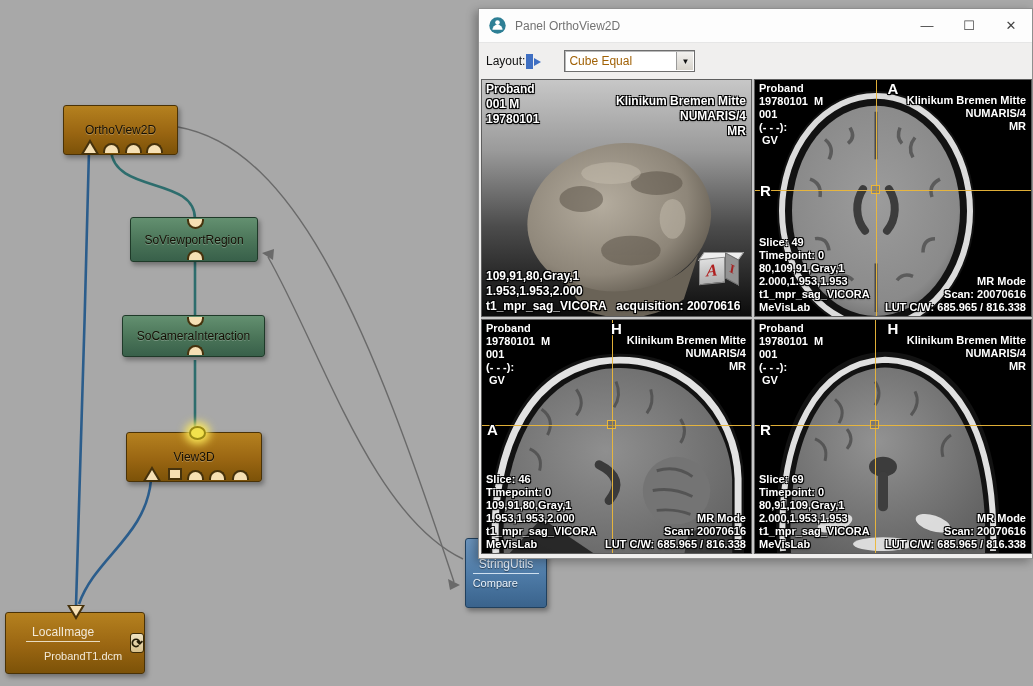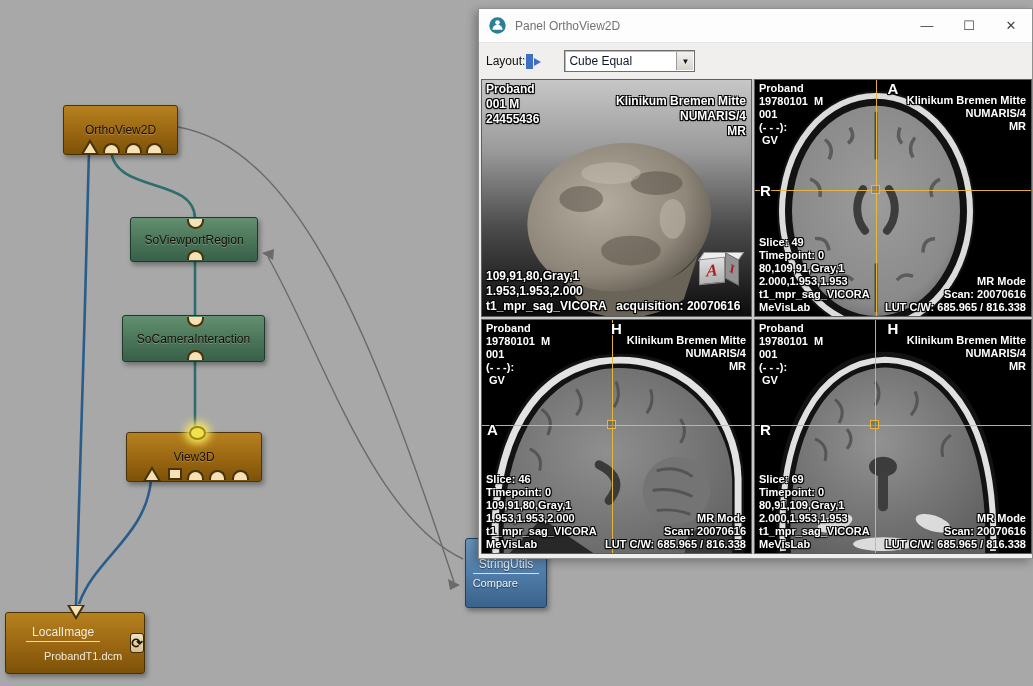--- a/index.html
+++ b/index.html
@@ -47,21 +47,21 @@
   #titlebar .logo{width:17px;height:17px;margin-left:10px;}
   #title-text{font-size:12px;color:#737373;margin-left:9px;}
   .winbtns{margin-left:auto;display:flex;height:100%;}
   .winbtn{width:42px;height:100%;display:flex;align-items:center;justify-content:center;font-size:13px;color:#444;}
   #toolbar{position:absolute;left:0;top:34px;right:0;height:36px;background:#f0efee;display:flex;align-items:center;}
   #layout-label{font-size:12px;color:#101010;margin-left:7px;}
   .sync-icon{width:16px;height:15px;position:relative;margin-left:1px;}
   .sync-icon .bar{position:absolute;left:0;top:0;width:7px;height:15px;background:#3f6fc2;}
   .sync-icon .arr{position:absolute;left:8px;top:4px;width:0;height:0;border-left:7px solid #3f6fc2;border-top:4px solid transparent;border-bottom:4px solid transparent;}
   #combo{position:relative;margin-left:22px;width:131px;height:22px;background:#fff;border:1px solid #6e6e6e;box-shadow:inset 1px 1px 0 #b9b9b9;}
-  #combo-value{font-size:12px;color:#0f172a;padding:3px 4px;}
+  #combo-value{font-size:12px;color:#a16207;padding:3px 4px;}
   #combo-btn{position:absolute;right:1px;top:1px;bottom:1px;width:17px;background:linear-gradient(#f2f1ef,#d8d4cc);border-left:1px solid #9a9a9a;
              display:flex;align-items:center;justify-content:center;font-size:8px;color:#111;}
 
   #vpgrid{position:absolute;left:2px;top:70px;width:551px;height:475px;display:grid;
           grid-template-columns:271px 1fr;grid-template-rows:238px 1fr;gap:2px;background:#c9c9c9;}
   .cell{position:relative;background:#000;border:1px solid #5e5e5e;overflow:hidden;}
   .cell svg.img{position:absolute;left:0;top:0;width:100%;height:100%;}
   #cell-3d{background:linear-gradient(180deg,#c7c7c7 0%,#9a9a9a 30%,#4c4c4c 62%,#0c0c0c 100%);}
 
   .ov{position:absolute;color:#fff;font-weight:bold;font-size:11px;line-height:13px;white-space:pre;
@@ -112,21 +112,21 @@
     <span class="dome up" style="left:61px;"></span>
     <span class="dome up" style="left:82px;"></span>
   </div>
 
   <div class="node node-green" style="left:130px;top:217px;width:128px;height:45px;">
     <span class="nlabel">SoViewportRegion</span>
     <span class="dome down" style="left:56px;"></span>
     <span class="dome up" style="left:56px;"></span>
   </div>
 
-  <div class="node node-green" style="left:122px;top:315px;width:143px;height:47px;">
+  <div class="node node-green" style="left:122px;top:315px;width:143px;height:42px;">
     <span class="nlabel">SoCameraInteraction</span>
     <span class="dome down" style="left:64px;"></span>
     <span class="dome up" style="left:64px;"></span>
   </div>
 
   <div class="node node-orange" style="left:126px;top:432px;width:136px;height:50px;">
     <span class="nlabel">View3D</span>
     <span class="dome glow" style="left:62px;"></span>
     <span class="tri up" style="left:16px;"></span>
     <span class="sq" style="left:41px;"></span>
@@ -197,21 +197,21 @@
           <g fill="#574f44" opacity="0.5">
             <ellipse cx="100" cy="120" rx="22" ry="13"></ellipse>
               <ellipse cx="176" cy="104" rx="26" ry="12"></ellipse>
               <ellipse cx="150" cy="172" rx="30" ry="15"></ellipse>
           </g>
           <g fill="#cac2b3" opacity="0.45">
             <ellipse cx="130" cy="94" rx="30" ry="11"></ellipse>
               <ellipse cx="192" cy="140" rx="13" ry="20"></ellipse>
           </g>
         </svg>
-        <div class="ov tl big"><div>Proband</div><div>001 M</div><div>24455436</div></div>
+        <div class="ov tl big"><div>Proband</div><div>001 M</div><div>19780101</div></div>
         <div class="ov tr big"><div>Klinikum Bremen Mitte</div><div>NUMARIS/4</div><div>MR</div></div>
         <div class="ov bl big"><div>109,91,80,Gray,1</div><div>1.953,1.953,2.000</div><div>t1_mpr_sag_VICORA   acquisition: 20070616</div></div>
         <div class="ocube">
           <span class="top"></span>
           <span class="front">A</span>
           <span class="side">I</span>
         </div>
       </div>
 
       <div class="cell">

